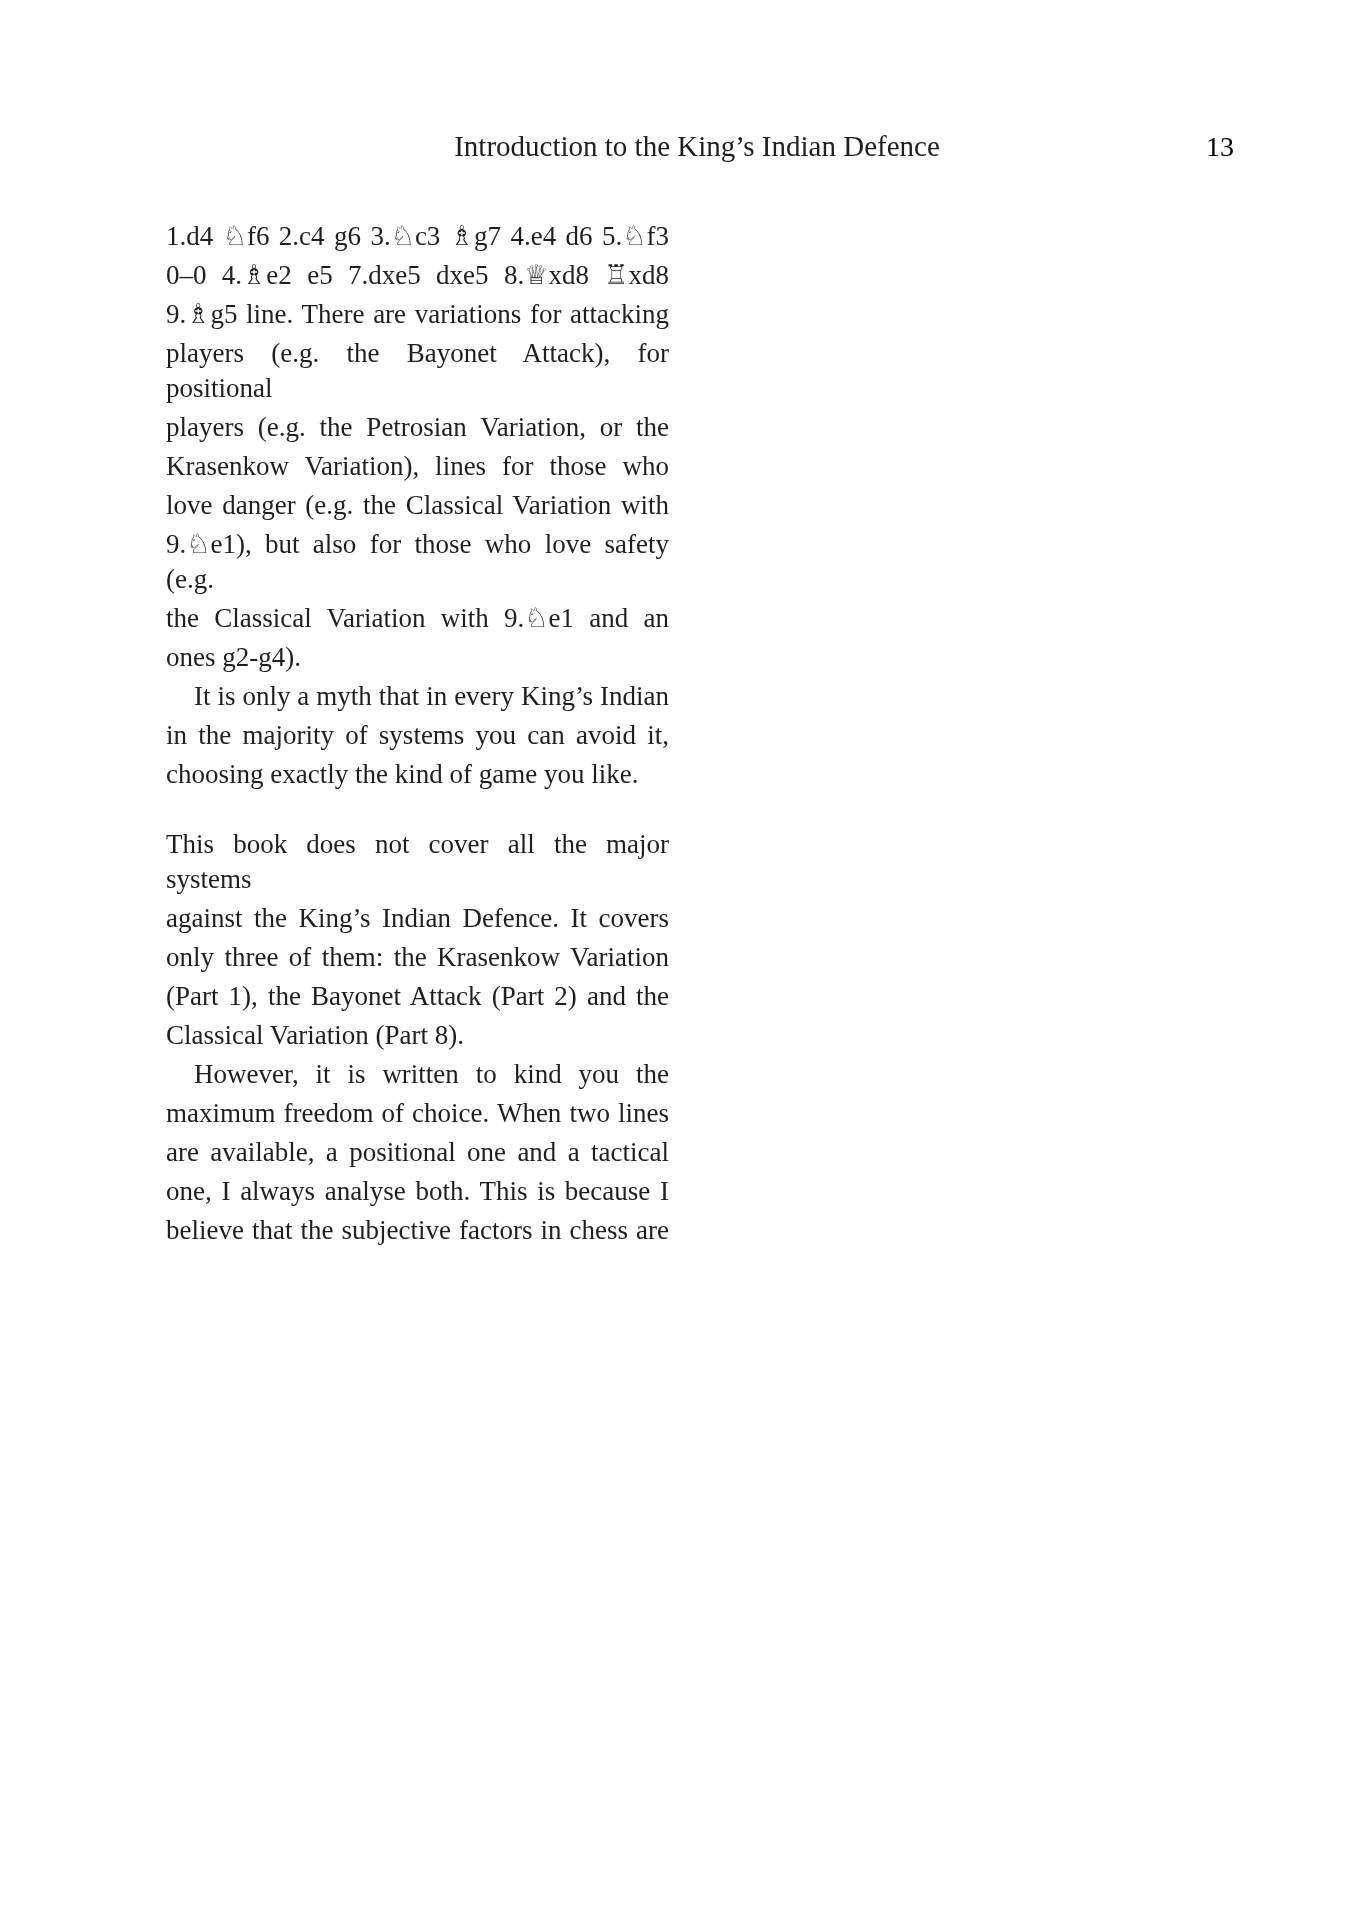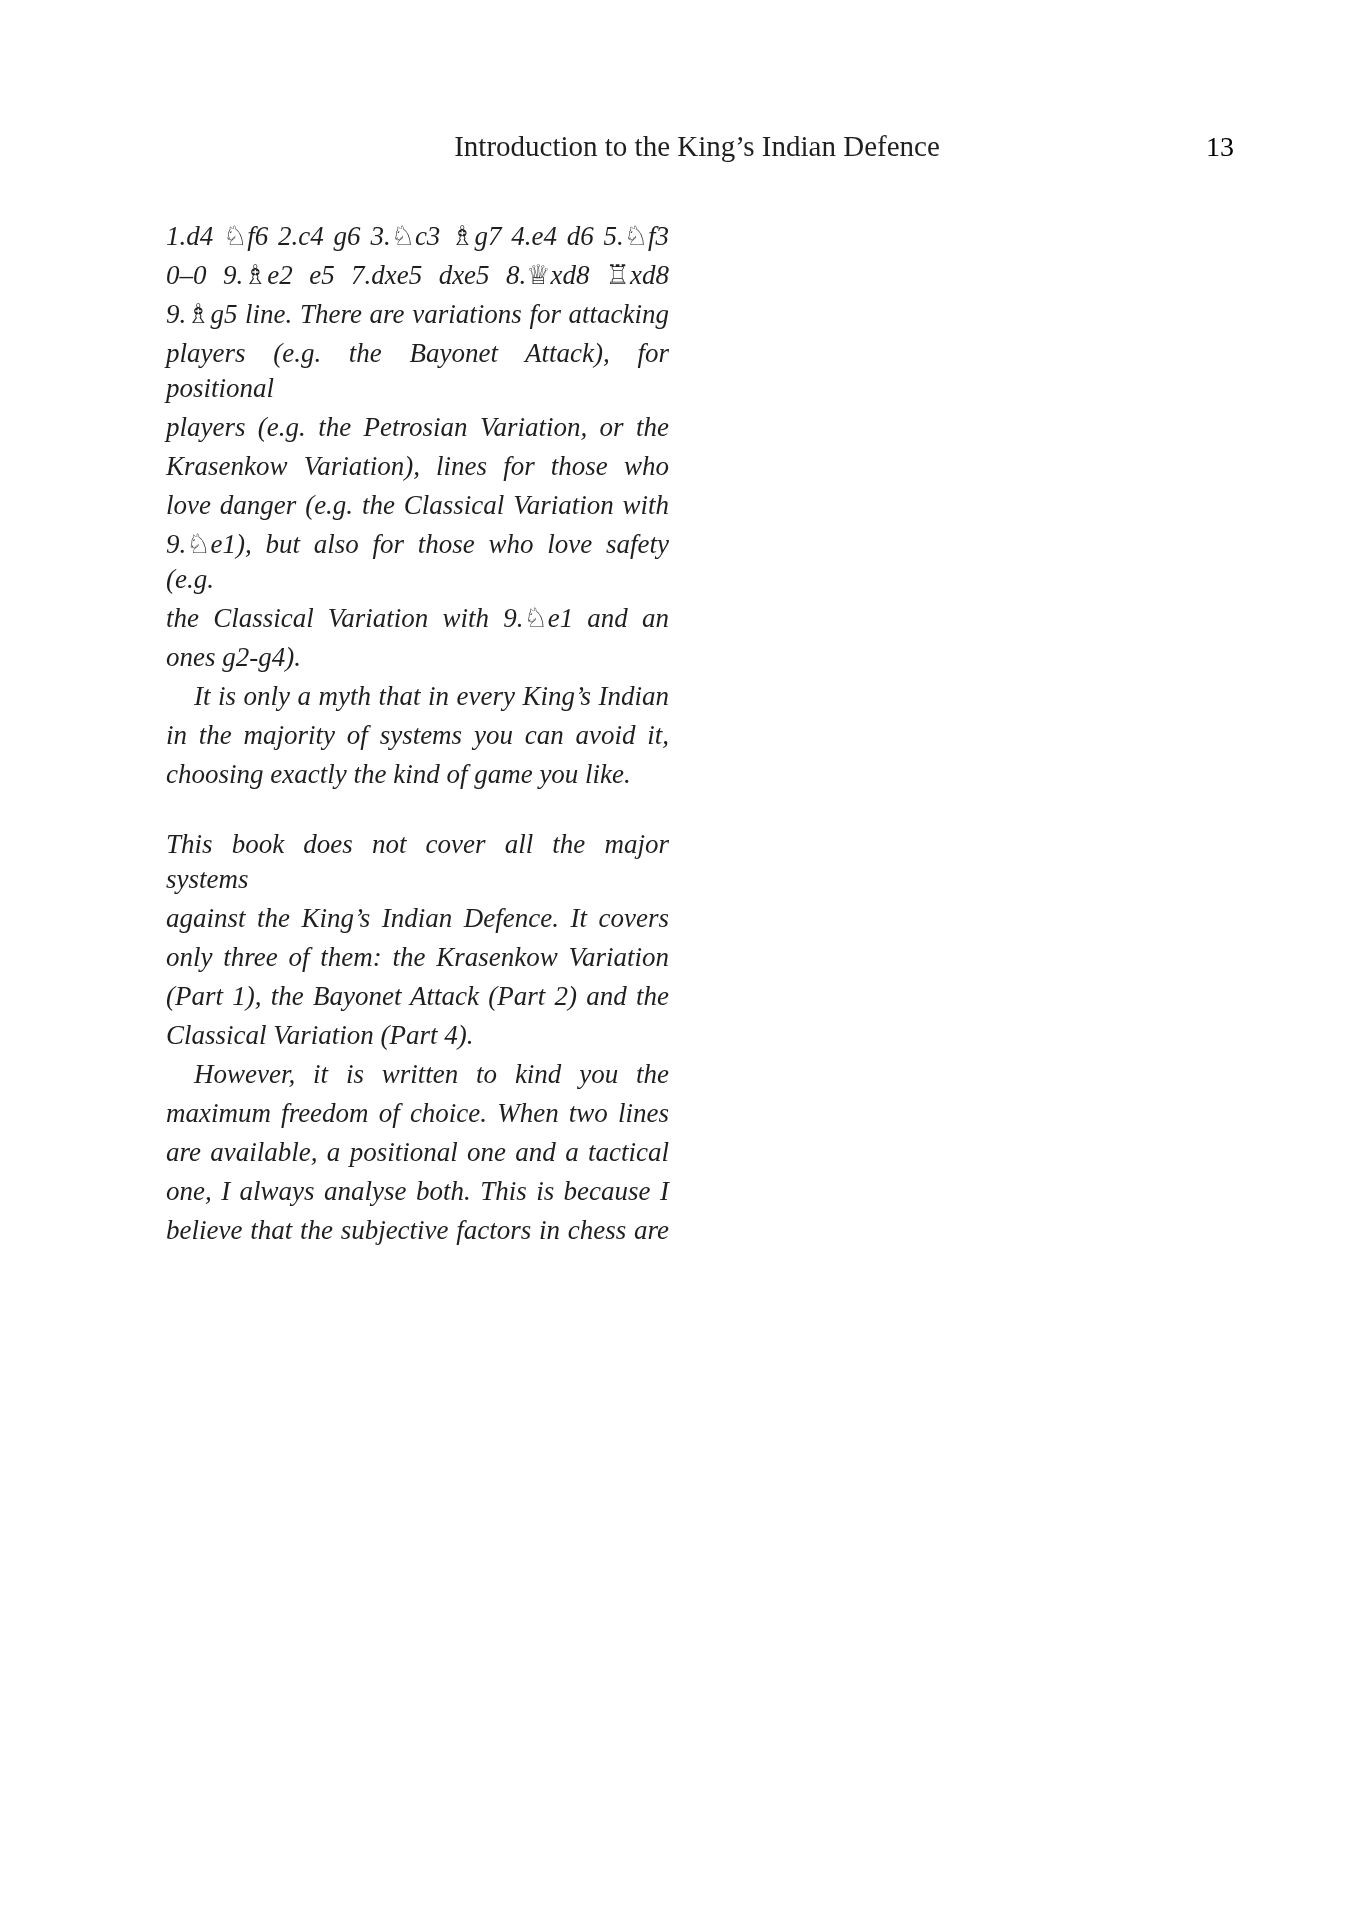--- a/index.html
+++ b/index.html
@@ -40,21 +40,20 @@
     left: 142px;
     top: 199px;
     width: 519px;
   }
   .line {
     font-size: 27px;
     line-height: 35px;
     text-align: justify;
     text-align-last: justify;
     white-space: normal;
-    font-style: italic;
   }
   .line.para-last {
     text-align-last: left;
   }
   .para.indent .line:first-child {
     text-indent: 28px;
   }
   .para.space-before {
     margin-top: 35px;
   }
@@ -64,41 +63,41 @@
 
 <div class="page">
   <header class="running-header">
     <div class="header-title">Introduction to the King’s Indian Defence</div>
     <div class="page-number">13</div>
   </header>
 
   <main class="text-column">
       <div class="para">
         <div class="line">1.d4 ♘f6 2.c4 g6 3.♘c3 ♗g7 4.e4 d6 5.♘f3</div>
-        <div class="line">0–0 9.♗e2 e5 7.dxe5 dxe5 8.♕xd8 ♖xd8</div>
+        <div class="line">0–0 4.♗e2 e5 7.dxe5 dxe5 8.♕xd8 ♖xd8</div>
         <div class="line">9.♗g5 line. There are variations for attacking</div>
         <div class="line">players (e.g. the Bayonet Attack), for positional</div>
         <div class="line">players (e.g. the Petrosian Variation, or the</div>
         <div class="line">Krasenkow Variation), lines for those who</div>
         <div class="line">love danger (e.g. the Classical Variation with</div>
         <div class="line">9.♘e1), but also for those who love safety (e.g.</div>
         <div class="line">the Classical Variation with 9.♘e1 and an</div>
         <div class="line para-last">ones g2-g4).</div>
       </div>
       <div class="para indent">
         <div class="line">It is only a myth that in every King’s Indian</div>
         <div class="line">in the majority of systems you can avoid it,</div>
         <div class="line para-last">choosing exactly the kind of game you like.</div>
       </div>
       <div class="para space-before">
         <div class="line">This book does not cover all the major systems</div>
         <div class="line">against the King’s Indian Defence. It covers</div>
         <div class="line">only three of them: the Krasenkow Variation</div>
         <div class="line">(Part 1), the Bayonet Attack (Part 2) and the</div>
-        <div class="line para-last">Classical Variation (Part 4).</div>
+        <div class="line para-last">Classical Variation (Part 8).</div>
       </div>
       <div class="para indent">
         <div class="line">However, it is written to kind you the</div>
         <div class="line">maximum freedom of choice. When two lines</div>
         <div class="line">are available, a positional one and a tactical</div>
         <div class="line">one, I always analyse both. This is because I</div>
         <div class="line">believe that the subjective factors in chess are</div>
       </div>
     </main>
 </div>

